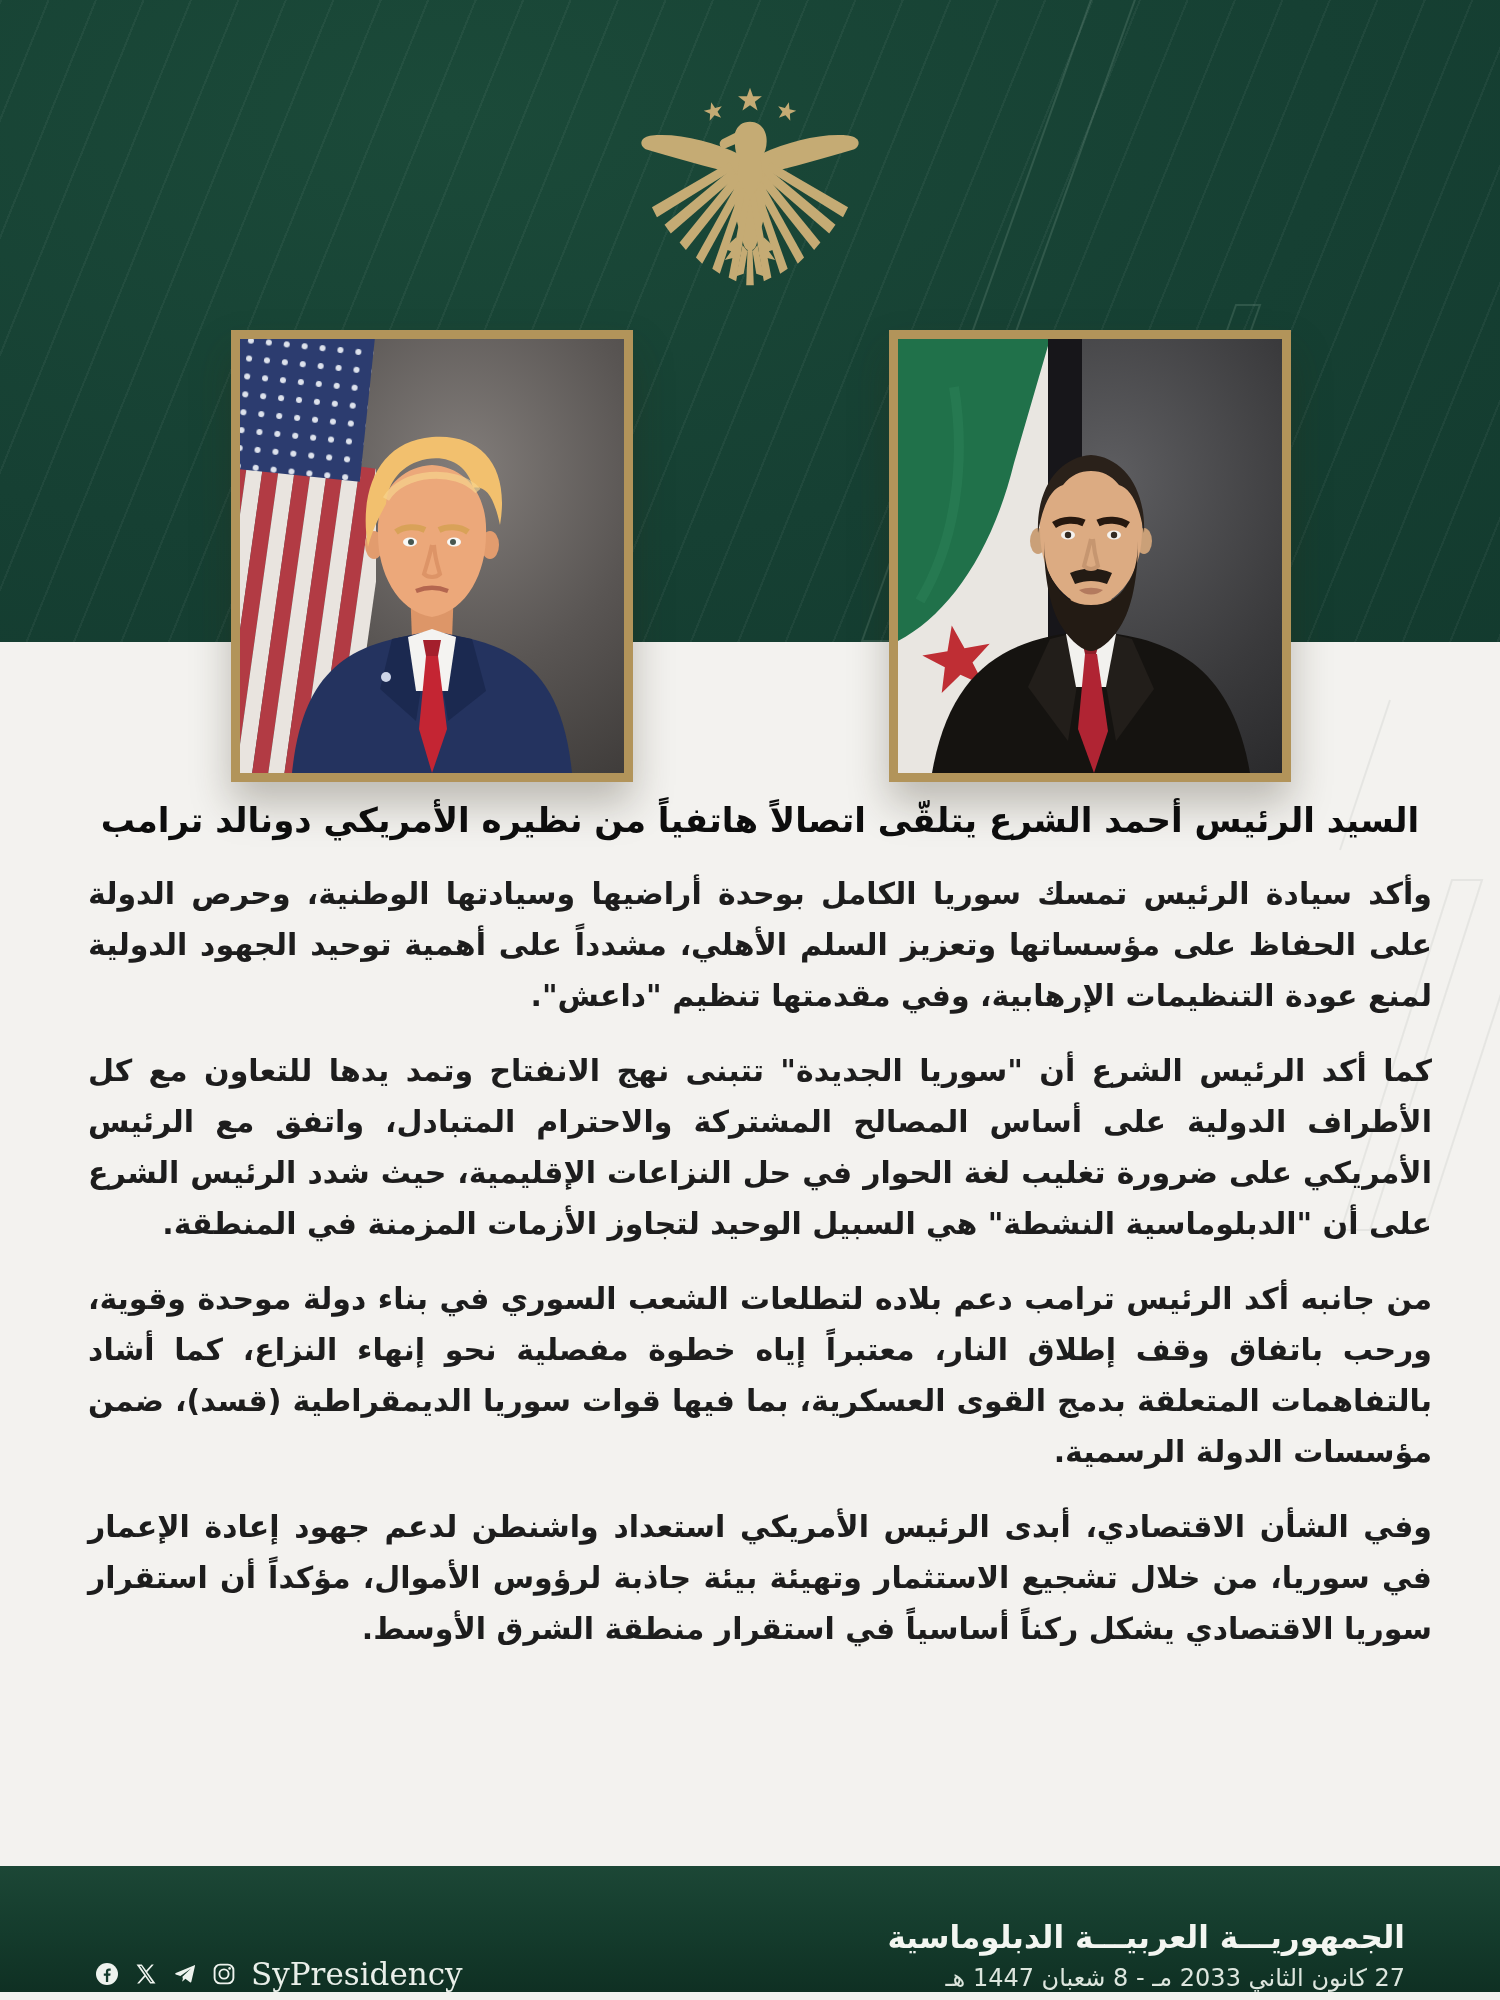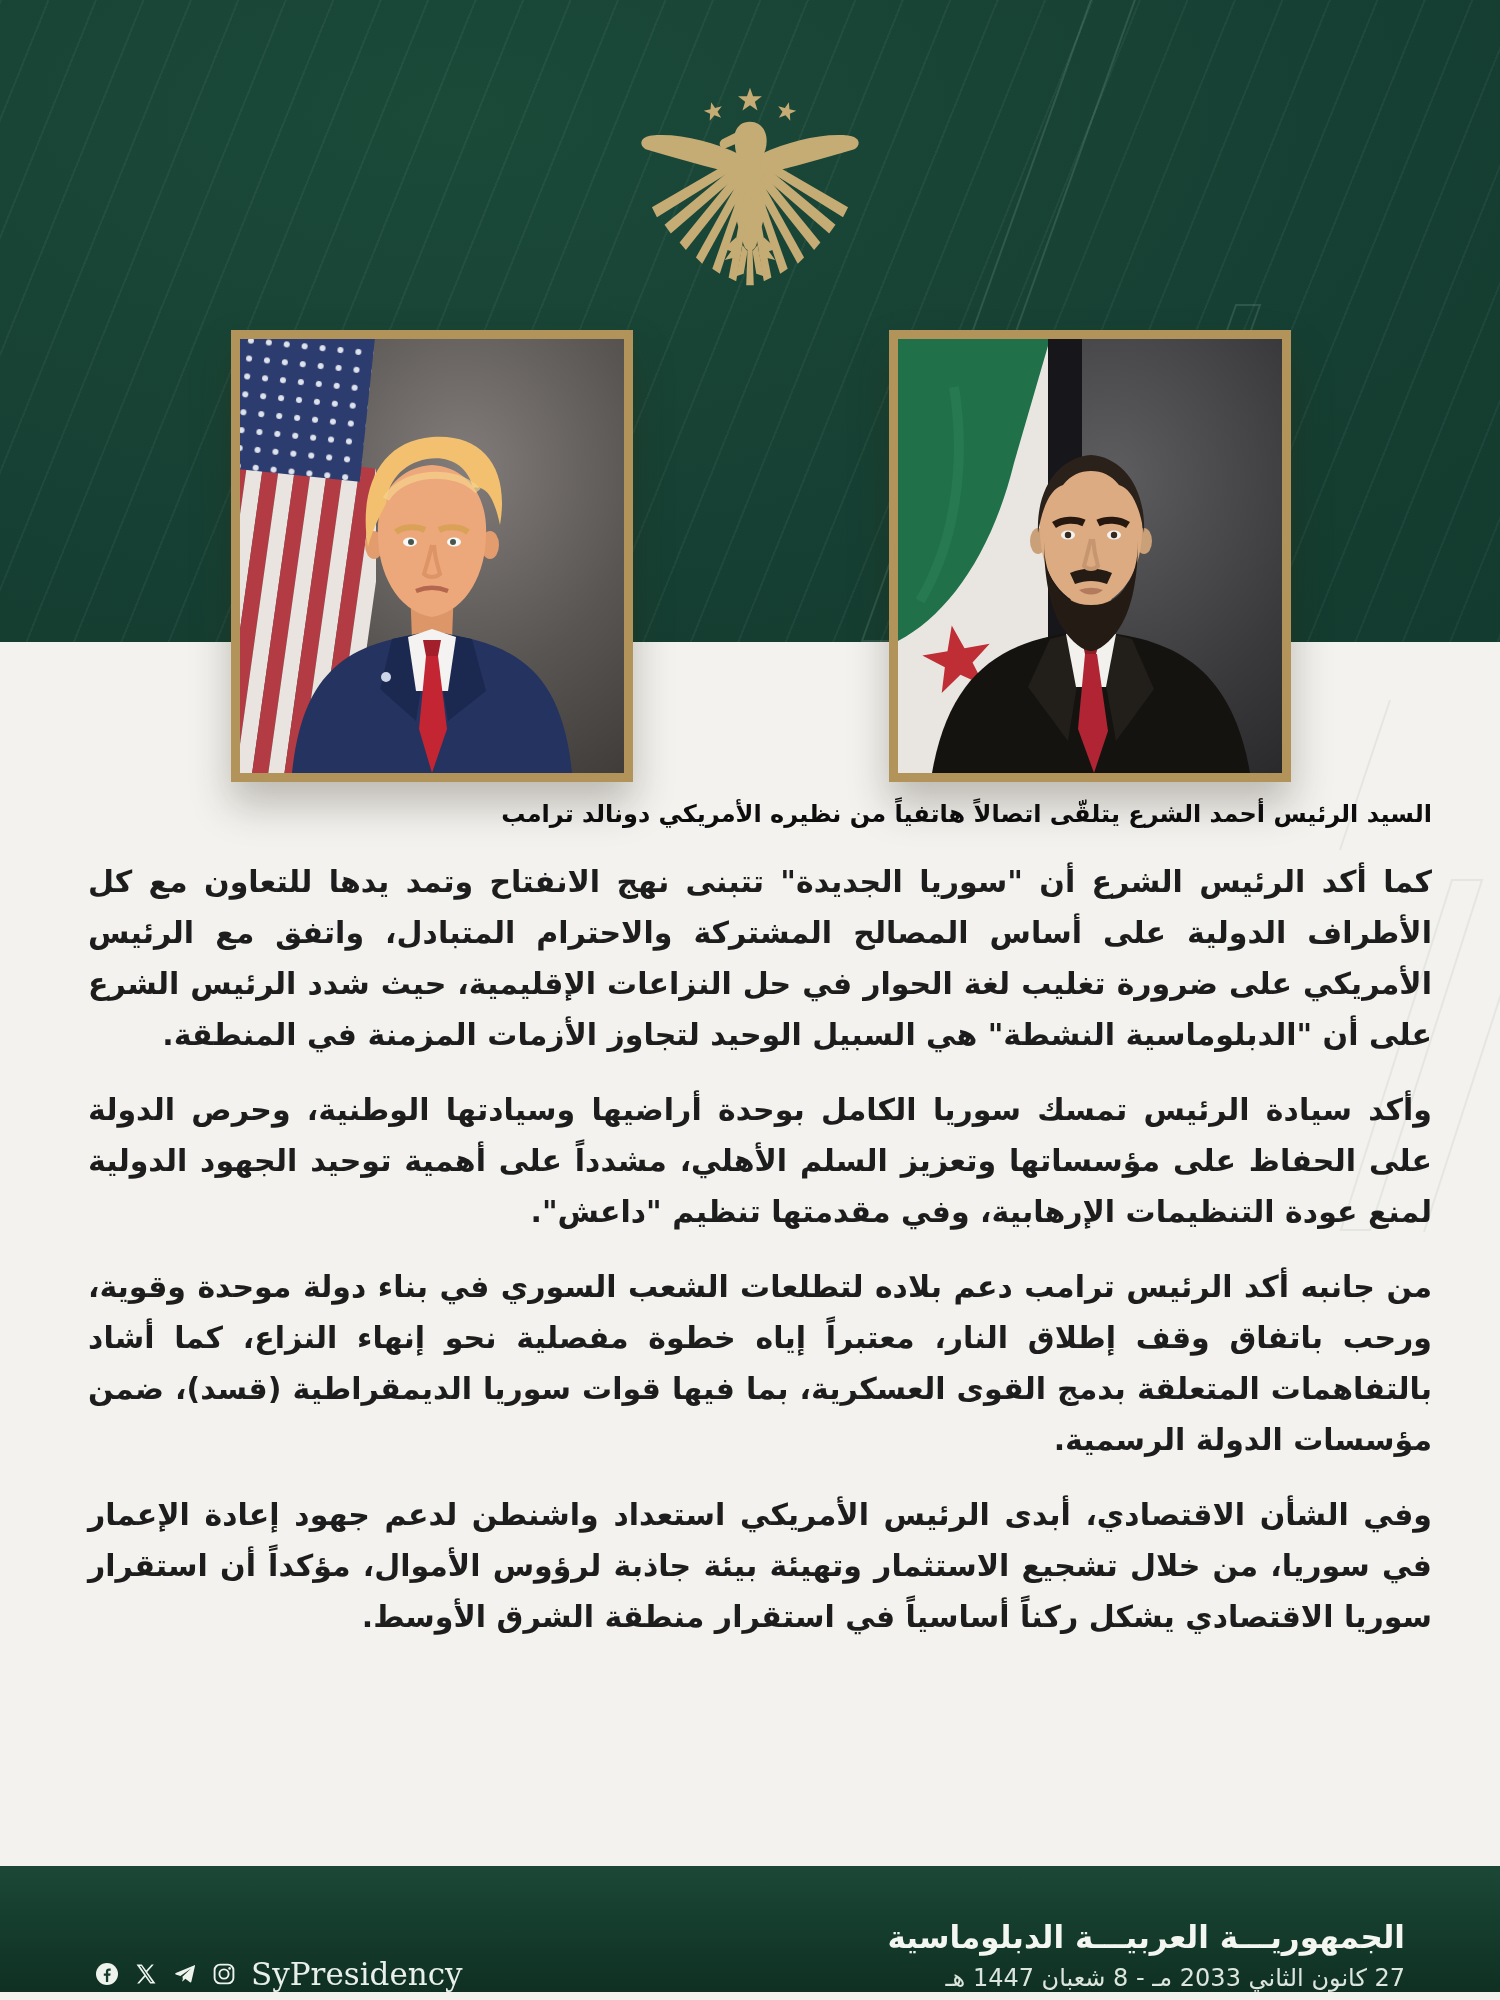--- a/index.html
+++ b/index.html
@@ -31,22 +31,22 @@
   }
   .photo svg{display:block;width:100%;height:100%;}
   .photo-left{left:231px;}
   .photo-right{left:889px;}
   
   .content{
     position:absolute;top:800px;left:88px;width:1344px;
     color:#1d1d1d;
   }
   .headline{
-    margin:0 0 28px 0;font-size:24px;font-weight:bold;color:#0d0d0d;
-    text-align:right;white-space:nowrap;
+    margin:0 0 28px 0;font-size:34px;font-weight:bold;color:#0d0d0d;
+    text-align:center;white-space:nowrap;
   }
   .content p{
     margin:0 0 24px 0;font-size:30px;line-height:1.7;font-weight:600;
     text-align:justify;
   }
   .content p:last-child{margin-bottom:0;}
   
   .footer{
     position:absolute;left:0;top:1866px;width:1500px;height:126px;
     box-sizing:border-box;padding:0 95px;
@@ -214,22 +214,22 @@
           <circle cx="170" cy="196" r="3.2" fill="#332a22"></circle>
         <ellipse cx="216" cy="196" rx="7" ry="4.6" fill="#f4f2ef"></ellipse>
           <circle cx="216" cy="196" r="3.2" fill="#332a22"></circle>
         <path d="M193,200 C190,212 188,220 186,227 C190,231 196,231 200,227 C198,220 196,212 195,200" fill="none" stroke="#c69670" stroke-width="4"></path>
       </g>
     </svg>
   </div>
 
   <main class="content" dir="rtl">
     <h1 class="headline">السيد الرئيس أحمد الشرع يتلقّى اتصالاً هاتفياً من نظيره الأمريكي دونالد ترامب</h1>
+    <p>وأكد سيادة الرئيس تمسك سوريا الكامل بوحدة أراضيها وسيادتها الوطنية، وحرص الدولة على الحفاظ على مؤسساتها وتعزيز السلم الأهلي، مشدداً على أهمية توحيد الجهود الدولية لمنع عودة التنظيمات الإرهابية، وفي مقدمتها تنظيم "داعش".</p>
     <p>كما أكد الرئيس الشرع أن "سوريا الجديدة" تتبنى نهج الانفتاح وتمد يدها للتعاون مع كل الأطراف الدولية على أساس المصالح المشتركة والاحترام المتبادل، واتفق مع الرئيس الأمريكي على ضرورة تغليب لغة الحوار في حل النزاعات الإقليمية، حيث شدد الرئيس الشرع على أن "الدبلوماسية النشطة" هي السبيل الوحيد لتجاوز الأزمات المزمنة في المنطقة.</p>
-    <p>وأكد سيادة الرئيس تمسك سوريا الكامل بوحدة أراضيها وسيادتها الوطنية، وحرص الدولة على الحفاظ على مؤسساتها وتعزيز السلم الأهلي، مشدداً على أهمية توحيد الجهود الدولية لمنع عودة التنظيمات الإرهابية، وفي مقدمتها تنظيم "داعش".</p>
     <p>من جانبه أكد الرئيس ترامب دعم بلاده لتطلعات الشعب السوري في بناء دولة موحدة وقوية، ورحب باتفاق وقف إطلاق النار، معتبراً إياه خطوة مفصلية نحو إنهاء النزاع، كما أشاد بالتفاهمات المتعلقة بدمج القوى العسكرية، بما فيها قوات سوريا الديمقراطية (قسد)، ضمن مؤسسات الدولة الرسمية.</p>
     <p>وفي الشأن الاقتصادي، أبدى الرئيس الأمريكي استعداد واشنطن لدعم جهود إعادة الإعمار في سوريا، من خلال تشجيع الاستثمار وتهيئة بيئة جاذبة لرؤوس الأموال، مؤكداً أن استقرار سوريا الاقتصادي يشكل ركناً أساسياً في استقرار منطقة الشرق الأوسط.</p>
   </main>
 
   <footer class="footer">
     <div class="social">
       <span class="icon">
         <svg viewBox="0 0 24 24" xmlns="http://www.w3.org/2000/svg">
           <circle cx="12" cy="12" r="11" fill="#eef3ee"></circle>
           <path d="M13.2 20v-6.2h2.1l.3-2.4h-2.4V9.9c0-.7.2-1.2 1.2-1.2h1.3V6.6c-.2 0-1-.1-1.8-.1-1.8 0-3 1.1-3 3.1v1.8H8.8v2.4h2.1V20Z" fill="#143b2c"></path>

